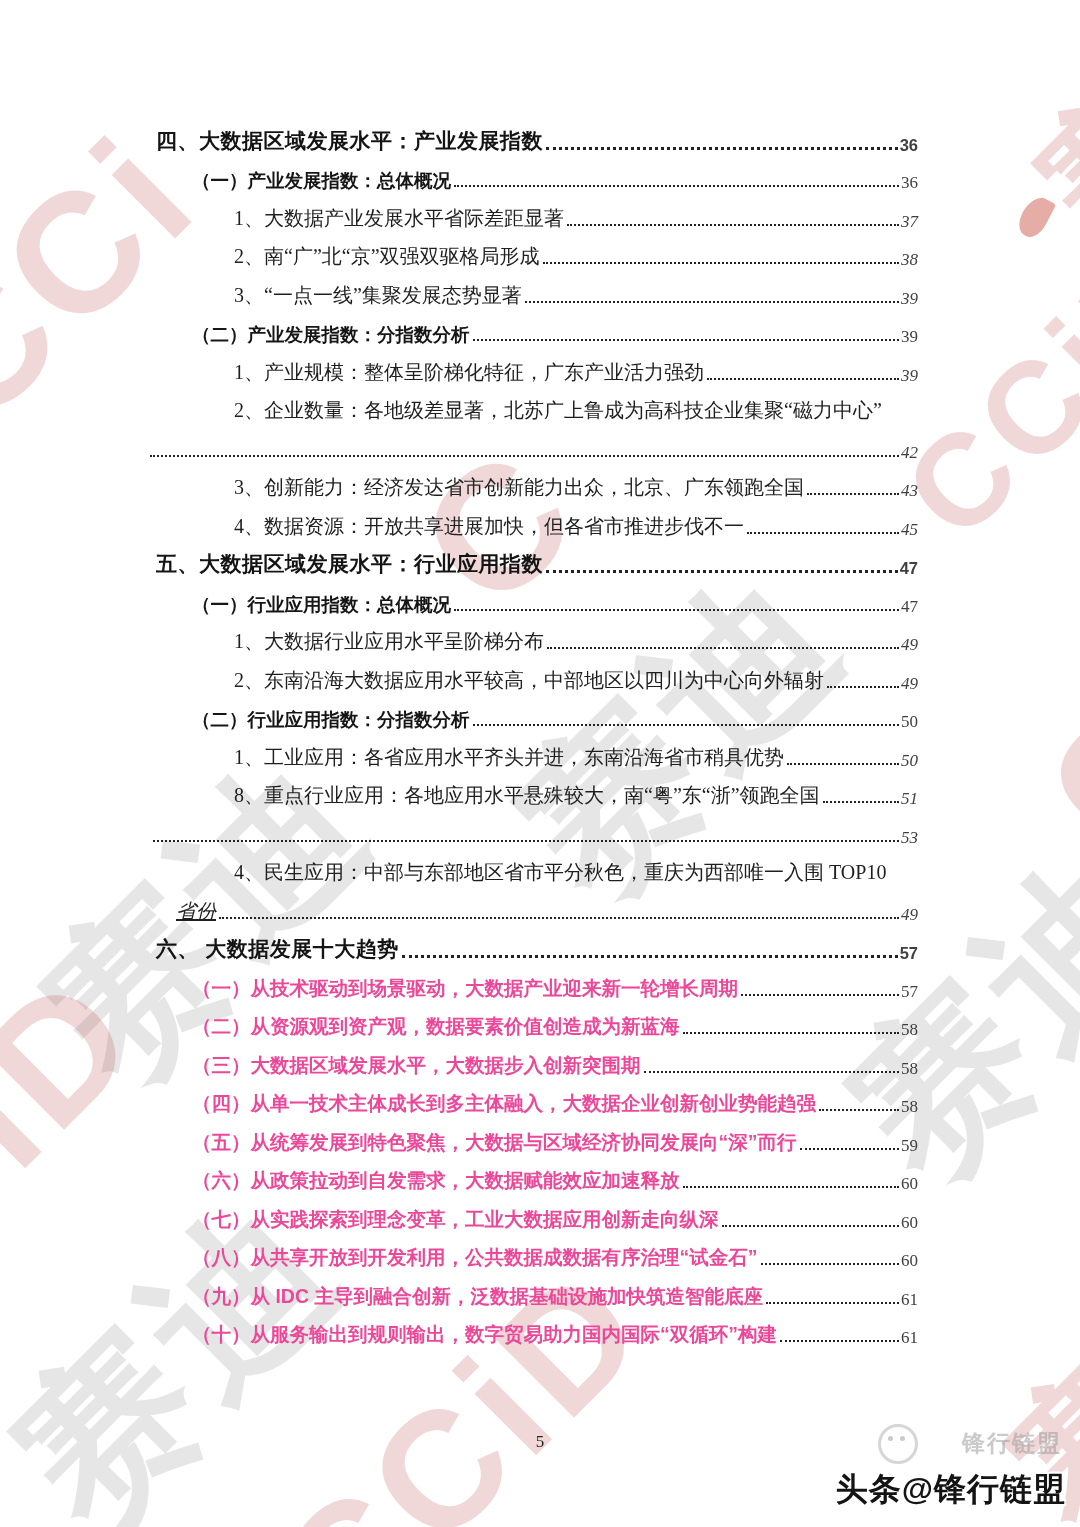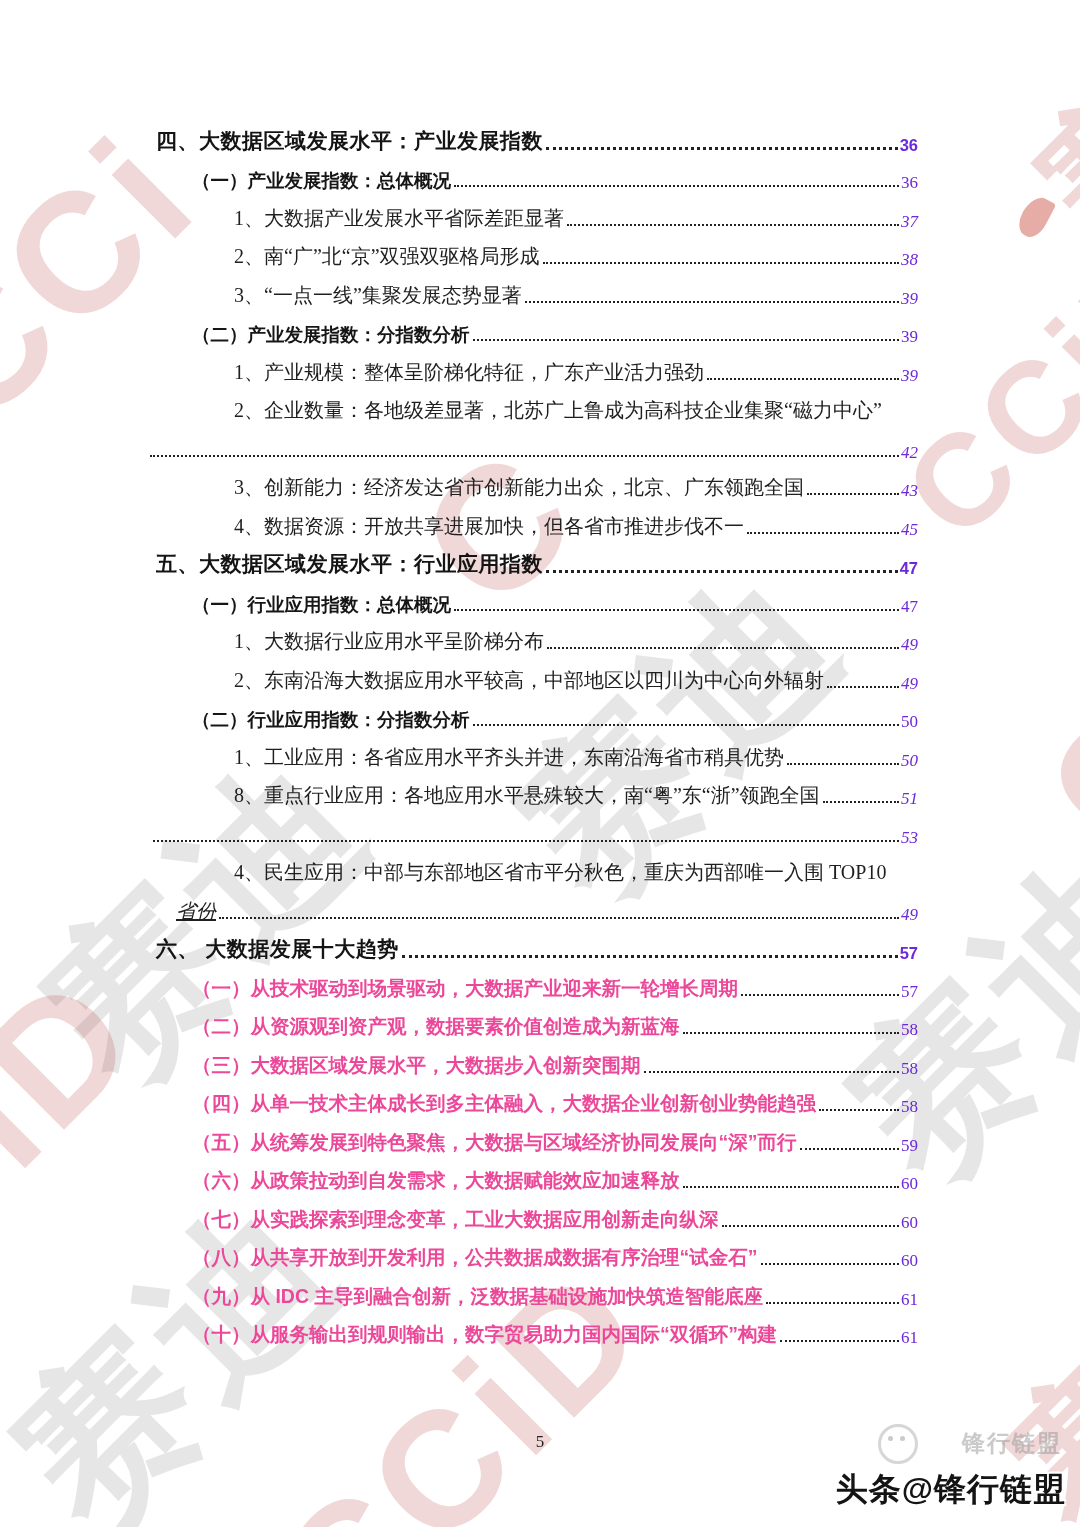--- a/index.html
+++ b/index.html
@@ -21,21 +21,21 @@
     position:absolute;left:1022px;top:196px;width:26px;height:42px;
     background:rgba(199,72,58,0.45);
     border-radius:70% 15% 60% 60%;
     transform:rotate(28deg);
   }
   
   .toc{position:absolute;left:150px;top:123px;width:768px;}
   .line{height:38.5px;display:flex;align-items:flex-end;}
   .t{white-space:nowrap;padding-bottom:7px;flex:0 0 auto;}
   .dots{flex:1 1 0;min-width:0;border-bottom:2px dotted #222;margin:0 2px 13px 3px;}
-  .pg{flex:0 0 auto;padding-bottom:7px;font-family:"Liberation Serif",serif;font-size:17px;color:#6d28d9;}
+  .pg{flex:0 0 auto;padding-bottom:7px;font-family:"Liberation Serif",serif;font-size:17px;color:#404040;}
   .lv1 .t{padding-left:6px;font-size:21px;font-weight:bold;color:#141414;letter-spacing:0.5px;}
   .lv1 .pg{font-weight:bold;font-family:"Liberation Sans",sans-serif;font-size:16.5px;}
   .lv1 .dots{border-bottom-width:3px;margin-bottom:12px;}
   .lv2 .t{padding-left:42px;font-size:18.5px;font-weight:bold;color:#161616;}
   .lv4 .t{padding-left:42px;font-size:19.5px;font-weight:600;color:#ec4899;}
   .lv3 .t{
     padding-left:84px;font-size:20px;color:#1f1f1f;
     font-family:"Liberation Serif",serif;
   }
   .lv3 .pg{font-style:italic;}

